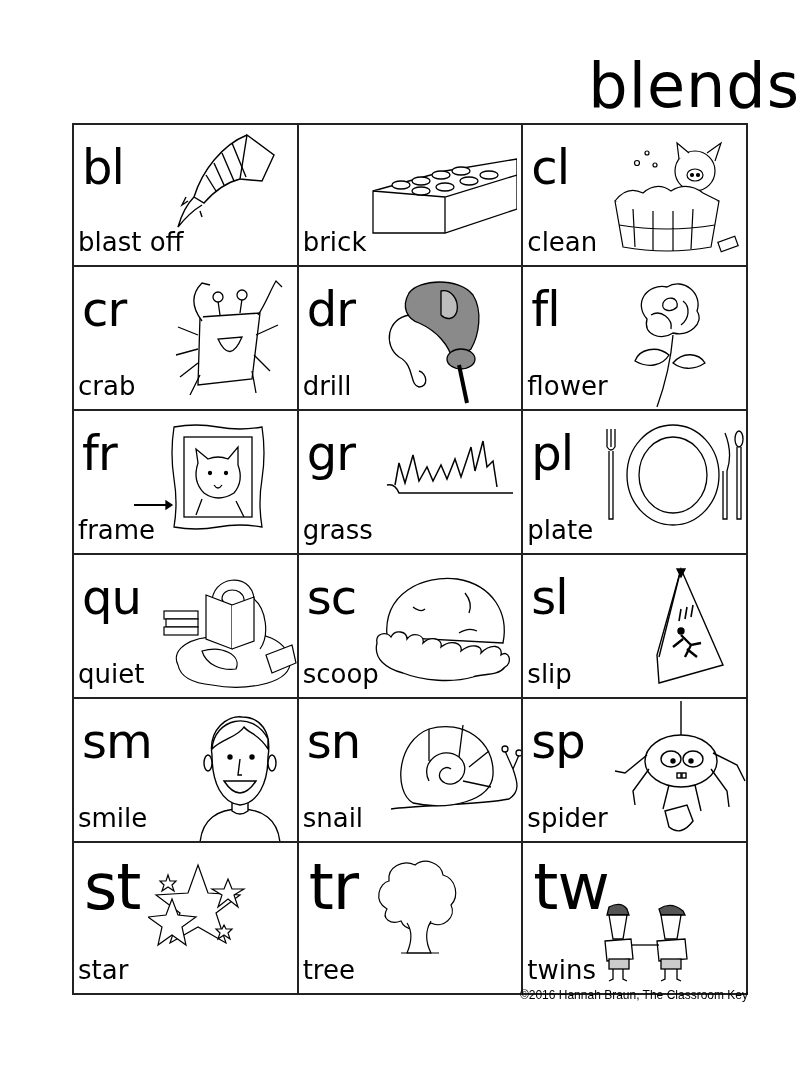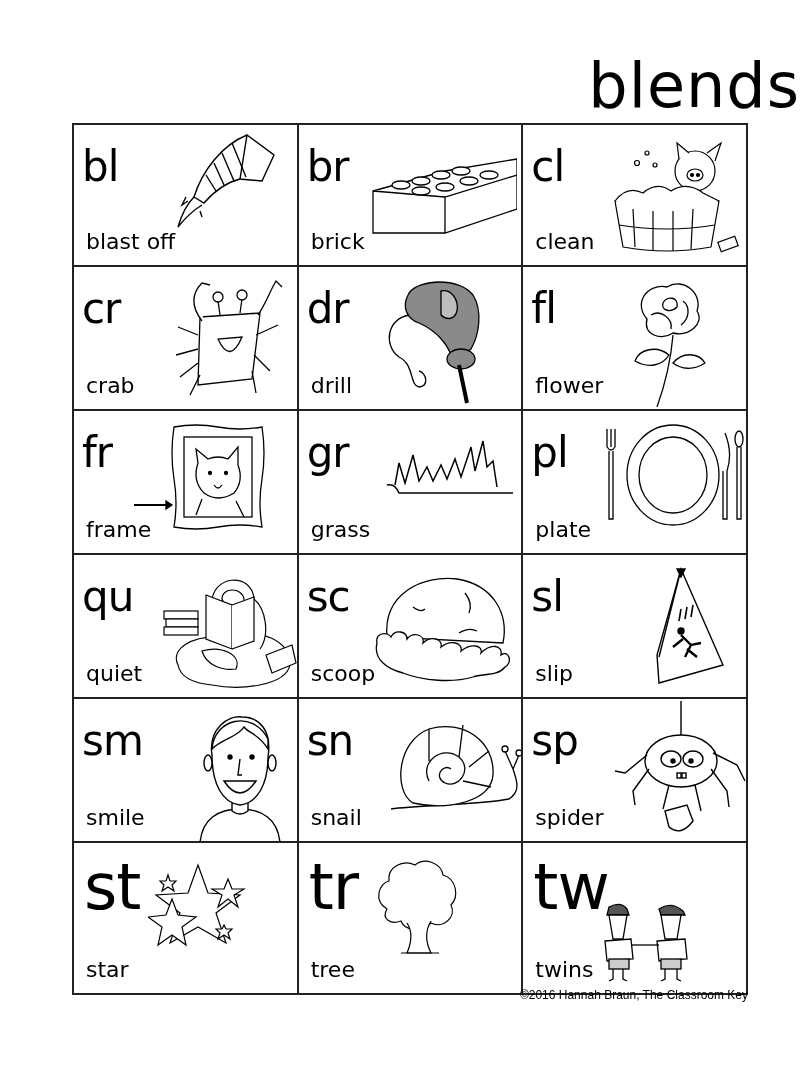--- a/index.html
+++ b/index.html
@@ -6,24 +6,24 @@
   body { width: 800px; height: 1072px; position: relative; overflow: hidden;
          font-family: "DejaVu Sans", sans-serif; color: #000; }
   .title { position: absolute; left: 0; width: 800px; top: 48px; text-align: right;
            font-size: 62px; line-height: 76px; letter-spacing: 1px; }
   .grid { position: absolute; left: 72px; top: 123px; width: 676px; }
   .row { display: flex; height: 144px; border-left: 2px solid #222; }
   .row:first-child .cell { border-top: 2px solid #222; }
   .cell { position: relative; flex: 1 1 0; border-right: 2px solid #222;
           border-bottom: 2px solid #222; box-sizing: border-box; overflow: hidden; }
   .row.last { height: 152px; }
-  .blend { position: absolute; left: 8px; top: 2px; font-size: 42px; line-height: 80px;
+  .blend { position: absolute; left: 8px; top: 2px; font-size: 48px; line-height: 80px;
            letter-spacing: -1px; }
   .row.last .blend { left: 10px; top: 4px; font-size: 64px; }
-  .word { position: absolute; left: 12px; bottom: 10px; font-size: 22px; line-height: 26px; }
+  .word { position: absolute; left: 4px; bottom: 10px; font-size: 26px; line-height: 26px; }
   .pic { position: absolute; }
   .pic svg { width: 100%; height: 100%; display: block; }
   .credit { position: absolute; right: 52px; top: 988px; font-family: "Liberation Sans", sans-serif;
             font-size: 12px; }
 </style>
 </head>
 <body>
 
 <div class="title">blends</div>
 
@@ -37,21 +37,20 @@
           <path d="M105 4 L132 24 L120 50 L98 48 Z" fill="#fff"></path>
           <path d="M105 4 C80 14 60 40 52 66 L62 72 C76 56 90 50 98 48"></path>
           <path d="M90 12 L104 46 M80 22 L92 50 M72 32 L82 54 M64 44 L74 60"></path>
           <path d="M52 66 C46 72 40 82 36 96 C44 86 50 80 60 74"></path>
           <path d="M46 70 l-6 4 l4 -8 M58 80 l2 6"></path>
         </svg>
       </div>
       <div class="word">blast off</div>
     </div>
     <div class="cell">
-      <div class="blend">br</div>
       <div class="pic" style="left:72px;top:24px;width:146px;height:90px;">
         <svg viewBox="0 0 146 90" fill="#fff" stroke="#000" stroke-width="1.3">
           <path d="M2 42 L74 22 L146 10 L146 60 L74 84 L2 84 Z"></path>
           <path d="M2 42 L74 48 L146 26 M74 48 L74 84"></path>
           <ellipse cx="30" cy="36" rx="9" ry="4"></ellipse>
             <ellipse cx="50" cy="32" rx="9" ry="4"></ellipse>
           <ellipse cx="70" cy="26" rx="9" ry="4"></ellipse>
             <ellipse cx="90" cy="22" rx="9" ry="4"></ellipse>
           <ellipse cx="50" cy="42" rx="9" ry="4"></ellipse>
             <ellipse cx="74" cy="38" rx="9" ry="4"></ellipse>

